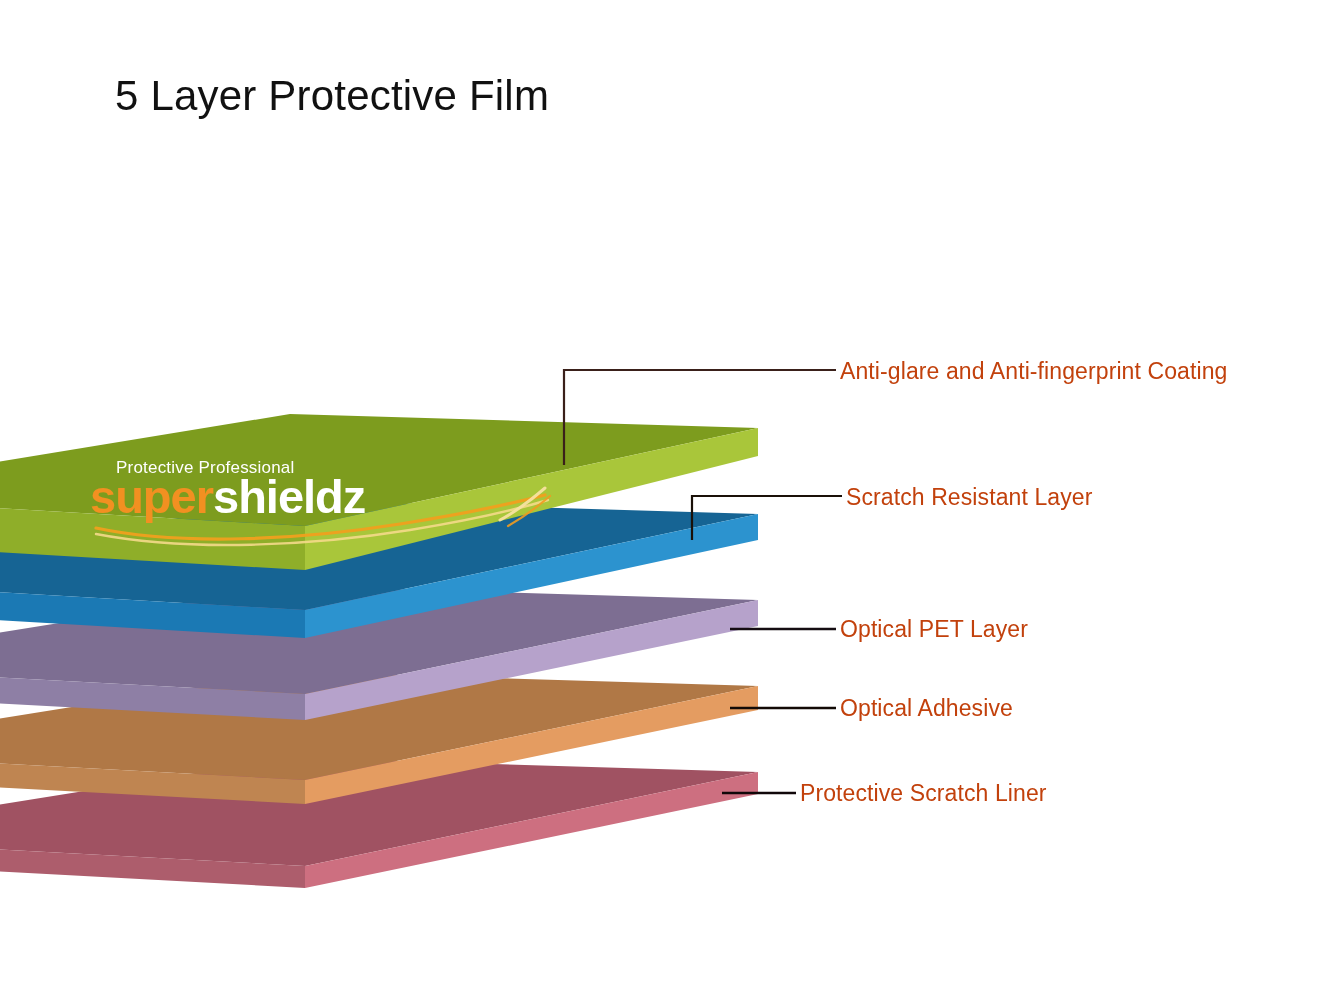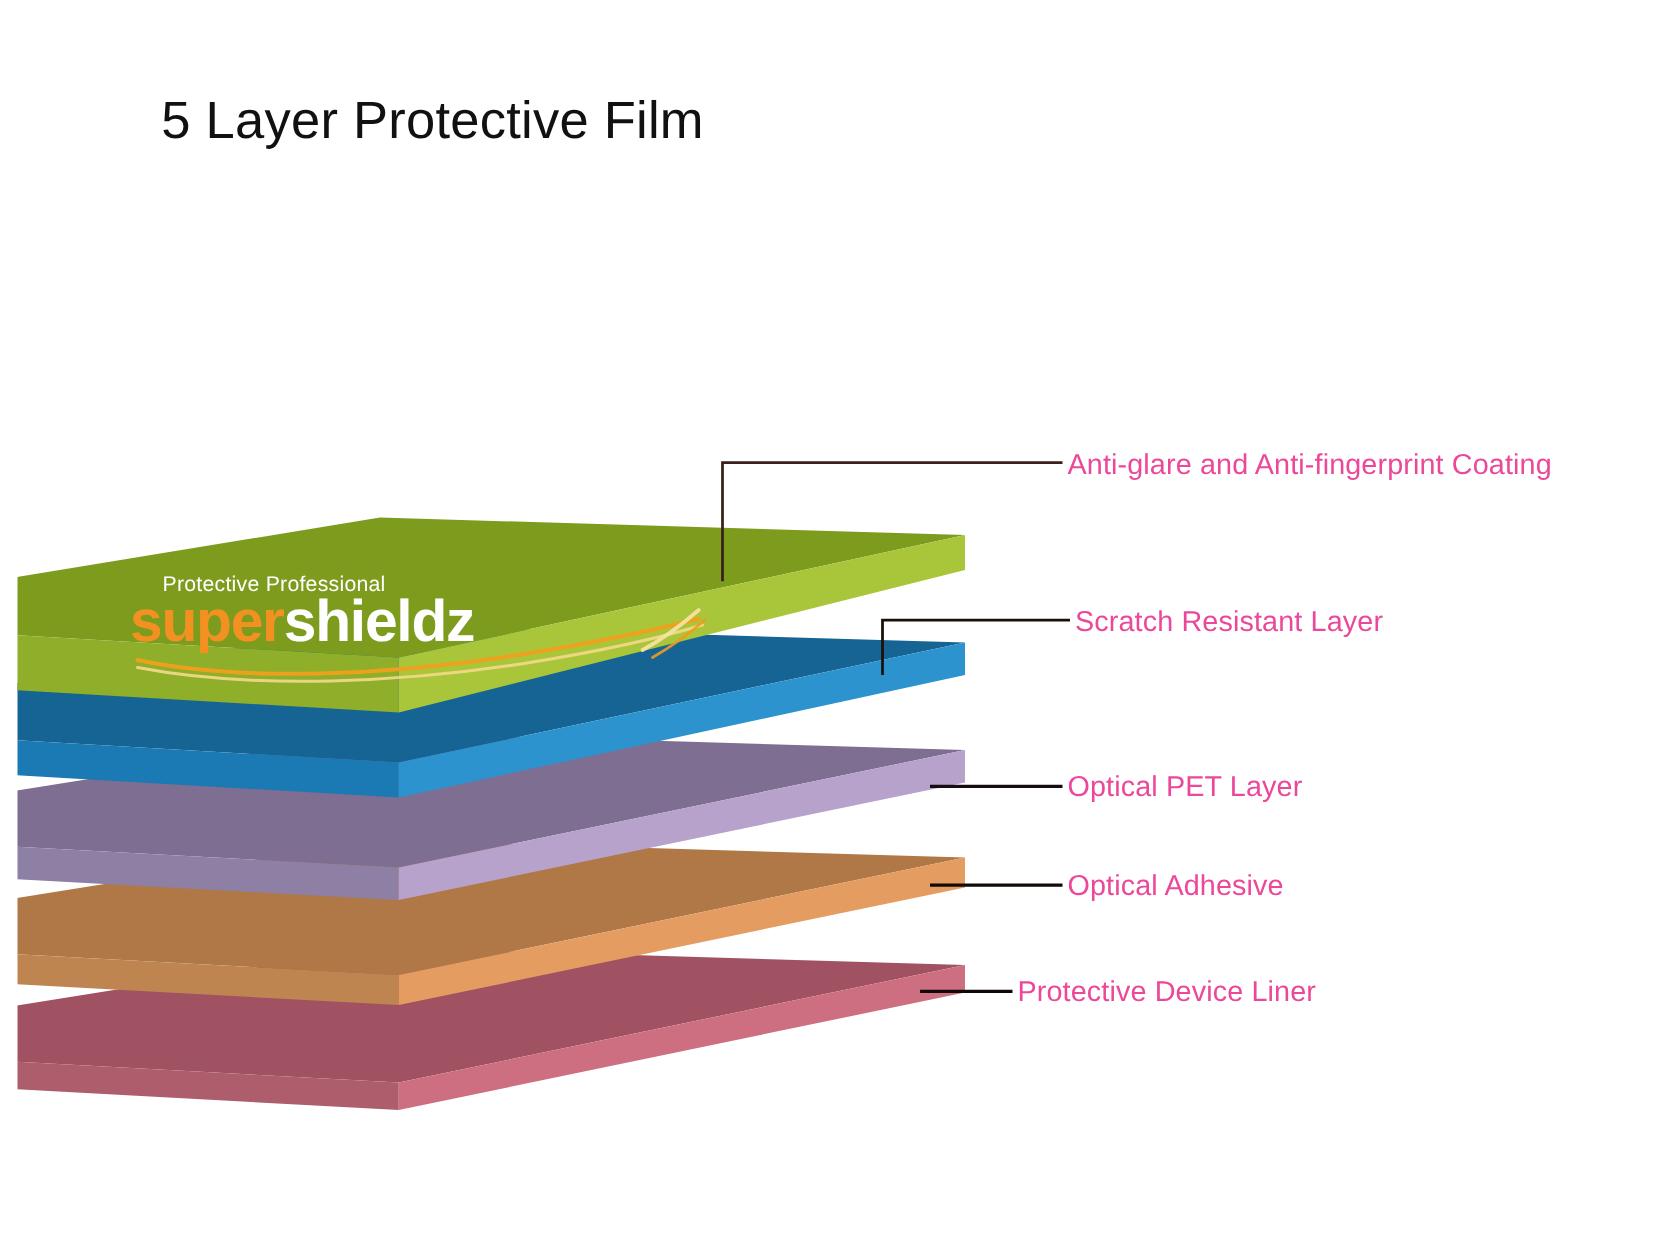--- a/index.html
+++ b/index.html
@@ -2,28 +2,28 @@
 <html><head>
 <meta charset="utf-8">
 <title>5 Layer Protective Film</title>
 <style>
   html,body{margin:0;padding:0;background:#ffffff;}
   body{
     width:1322px;height:1000px;position:relative;overflow:hidden;
     font-family:"Liberation Sans","DejaVu Sans",sans-serif;
     background:#ffffff;
   }
-  #stage{position:absolute;inset:0;width:1116px;height:1000px;margin-left:14px;}
+  #stage{position:absolute;inset:0;width:1116px;height:1000px;}
   #title{
     position:absolute;left:115px;top:72px;
     font-size:42px;font-weight:400;color:#111111;
     letter-spacing:0.2px;white-space:nowrap;
   }
   .label{
-    position:absolute;font-size:23px;color:#ec4899;white-space:nowrap;
+    position:absolute;font-size:23px;color:#c2410c;white-space:nowrap;
     font-weight:400;letter-spacing:0.1px;
   }
   #lbl0{left:840px;top:358px;}
   #lbl1{left:846px;top:484px;text-align:center;}
   #lbl2{left:840px;top:616px;text-align:right;}
   #lbl3{left:840px;top:695px;}
   #lbl4{left:800px;top:780px;}
   #diagram{position:absolute;left:0;top:0;width:1322px;height:1000px;}
   .logo-tag{
     position:absolute;left:116px;top:458px;
@@ -97,15 +97,15 @@
     </g>
   </svg>
 
   <div class="logo-tag">Protective Professional</div>
   <div class="logo-word"><span class="s1">super</span><span class="s2">shieldz</span></div>
 
   <div class="label" id="lbl0">Anti-glare and Anti-fingerprint Coating</div>
   <div class="label" id="lbl1">Scratch Resistant Layer</div>
   <div class="label" id="lbl2">Optical PET Layer</div>
   <div class="label" id="lbl3">Optical Adhesive</div>
-  <div class="label" id="lbl4">Protective Device Liner</div>
+  <div class="label" id="lbl4">Protective Scratch Liner</div>
 
 </div>
 
 </body></html>

